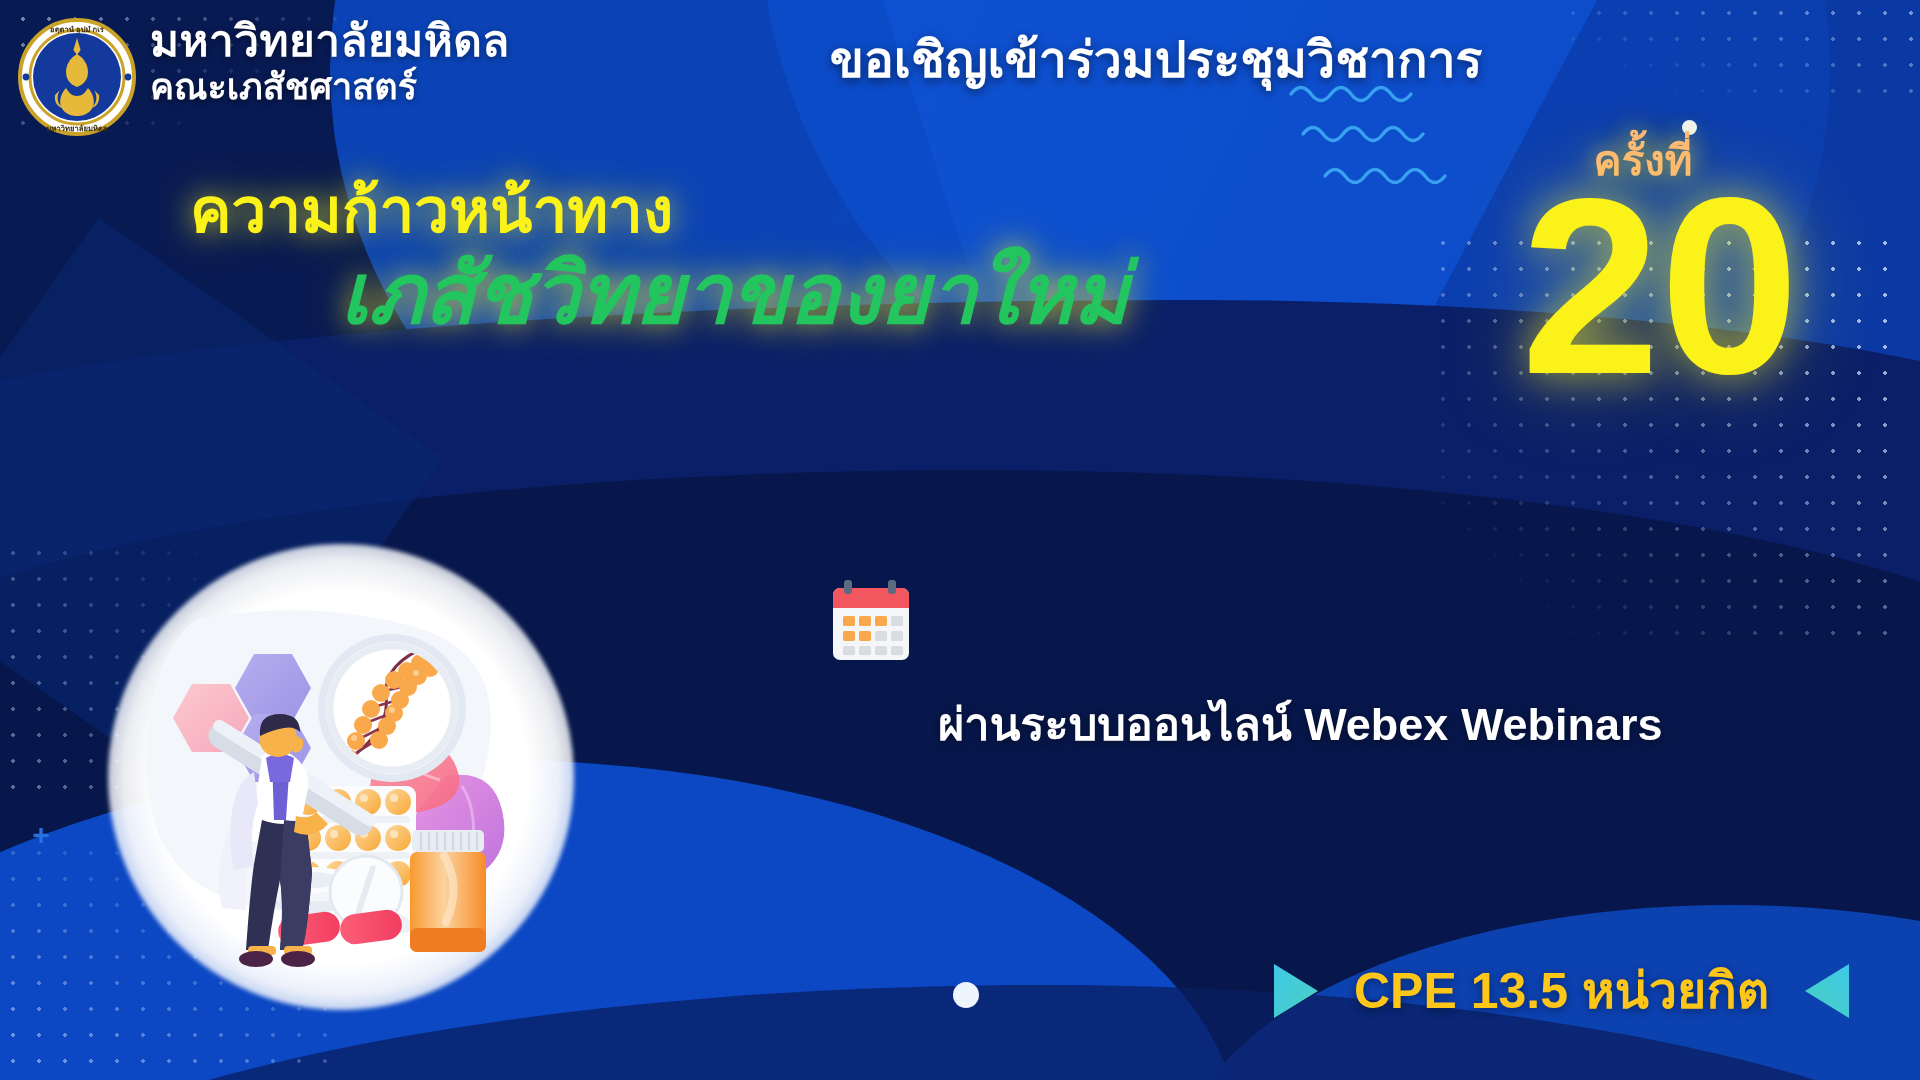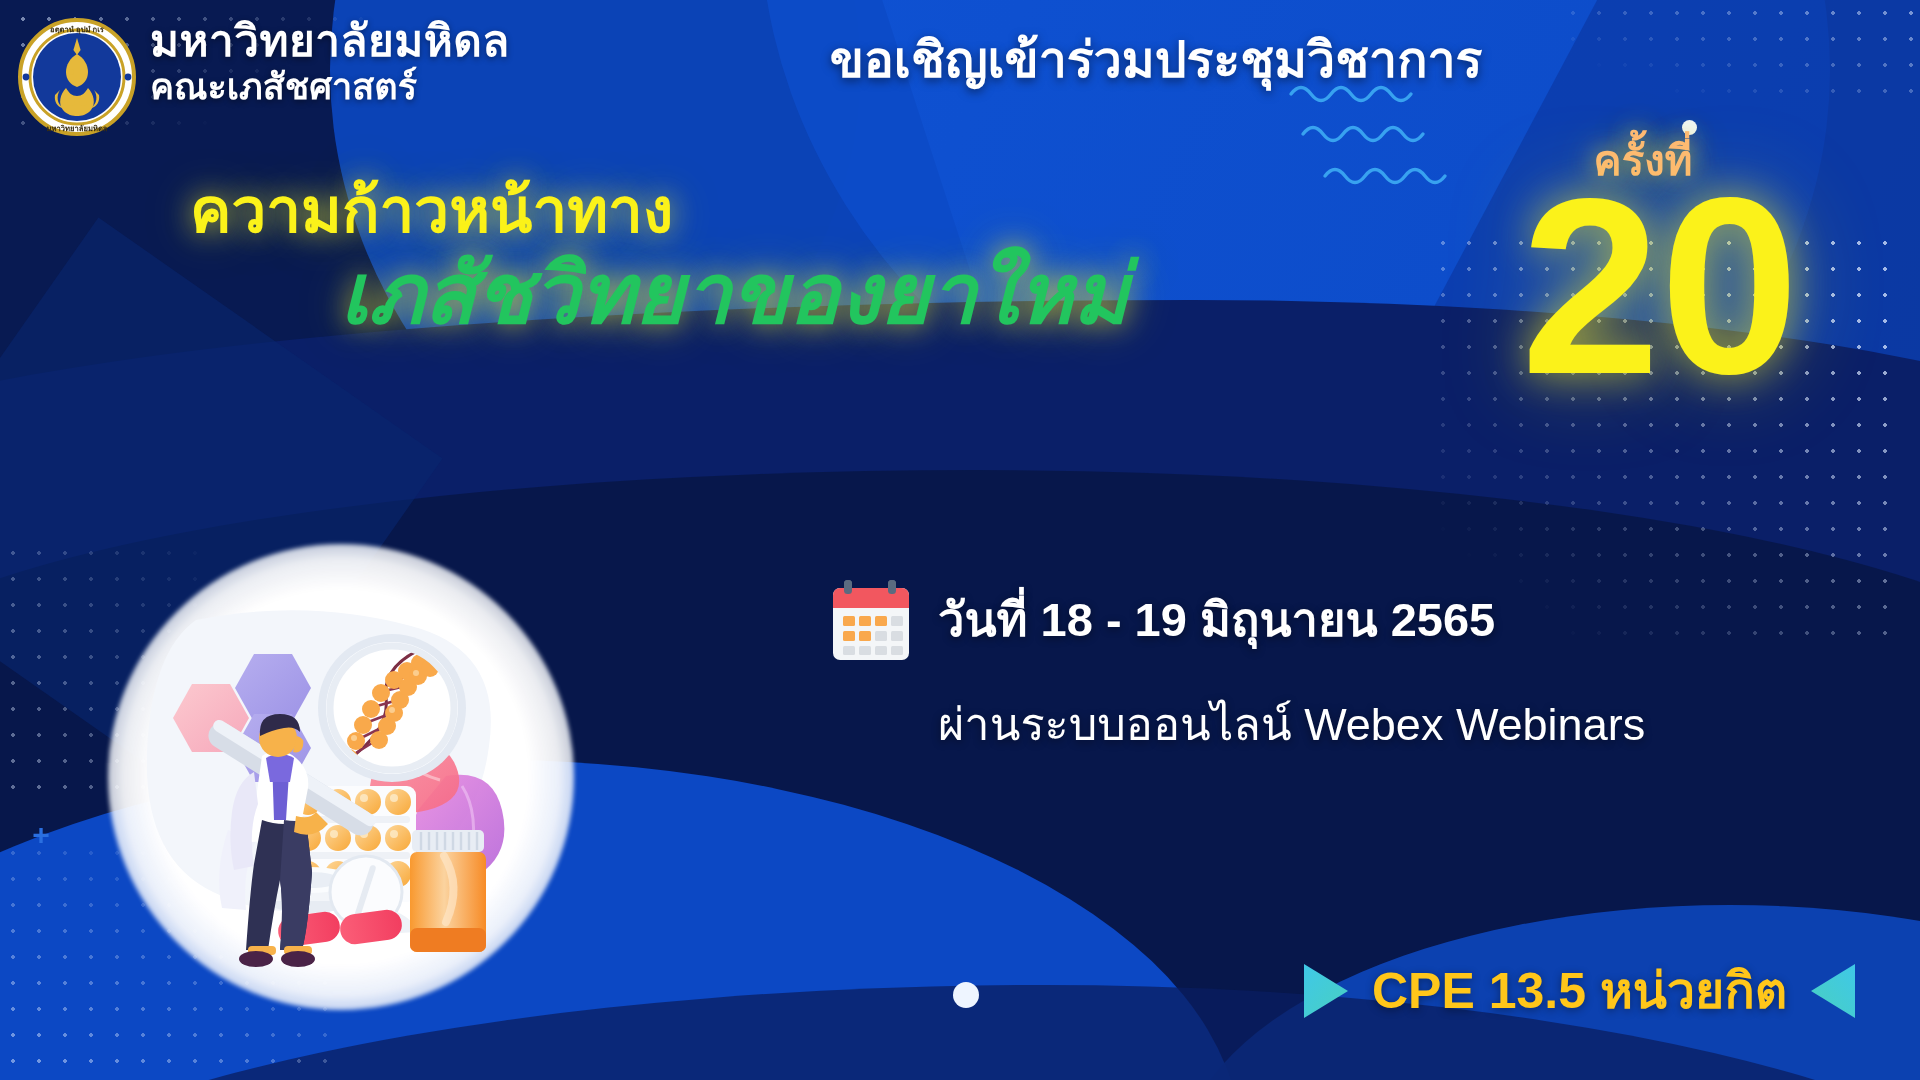--- a/index.html
+++ b/index.html
@@ -148,26 +148,26 @@
 
   
   .info { position:absolute; left:830px; top:578px; }
   .info-row { display:flex; align-items:center; gap:26px; }
   .cal-icon { width:82px; height:84px; flex:0 0 auto; }
   .info-date {
     color:#ffffff; font-size:47px; font-weight:700; line-height:1.1;
     text-shadow:0 2px 8px rgba(0,0,0,.45);
   }
   .info-platform {
-    color:#ffffff; font-size:45px; font-weight:400; margin-top:26px; margin-left:108px;
+    color:#ffffff; font-size:45px; font-weight:700; margin-top:26px; margin-left:108px;
     text-shadow:0 2px 8px rgba(0,0,0,.45);
   }
 
   
-  .cpe { position:absolute; left:1300px; top:960px; display:flex; align-items:center; gap:20px;text-align:center; }
+  .cpe { position:absolute; left:1270px; top:960px; display:flex; align-items:center; gap:32px;text-align:center; }
   .tri { width:52px; height:62px; flex:0 0 auto; }
   .cpe-text {
     color:#ffc61a; font-size:50px; font-weight:700; line-height:1;
     text-shadow:0 2px 8px rgba(0,0,0,.4);
   }
 
   
   .illus-wrap { position:absolute; left:108px; top:544px; width:466px; height:466px; }
   .illus-glow {
     position:absolute; inset:0; border-radius:50%;
@@ -275,21 +275,20 @@
         <g fill="#d9dde2">
           <rect x="61" y="38" width="12" height="10" rx="1.5"></rect>
           <rect x="45" y="53" width="12" height="10" rx="1.5"></rect>
           <rect x="61" y="53" width="12" height="10" rx="1.5"></rect>
           <rect x="13" y="68" width="12" height="9" rx="1.5"></rect>
           <rect x="29" y="68" width="12" height="9" rx="1.5"></rect>
           <rect x="45" y="68" width="12" height="9" rx="1.5"></rect>
           <rect x="61" y="68" width="12" height="9" rx="1.5"></rect>
         </g>
       </svg>
-      <div class="info-date">วันที่ 18 - 19 มิถุนายน 2565</div>
     </div>
     <div class="info-platform">ผ่านระบบออนไลน์ Webex Webinars</div>
   </div>
 
   <div class="cpe">
     <svg class="tri" viewBox="0 0 52 62">
       <defs>
           <linearGradient id="gR" x1="0" y1="0" x2="1" y2="1">
         <stop offset="0%" stop-color="#3fc8e8"></stop>
             <stop offset="100%" stop-color="#49d0c0"></stop>

